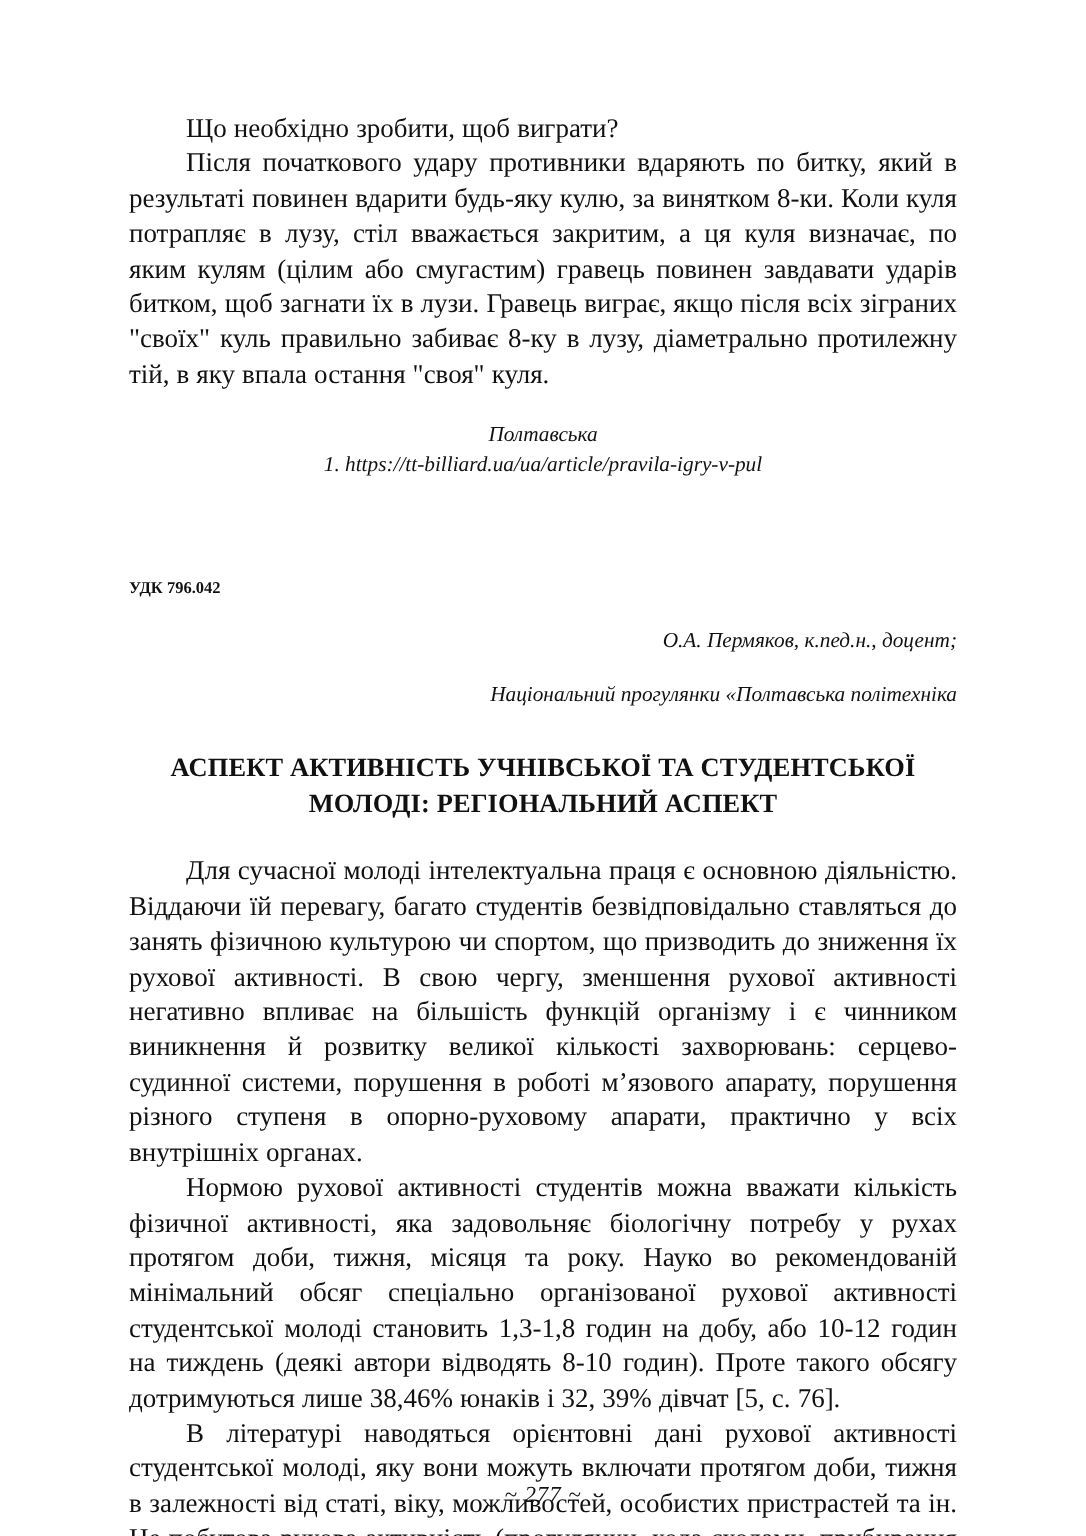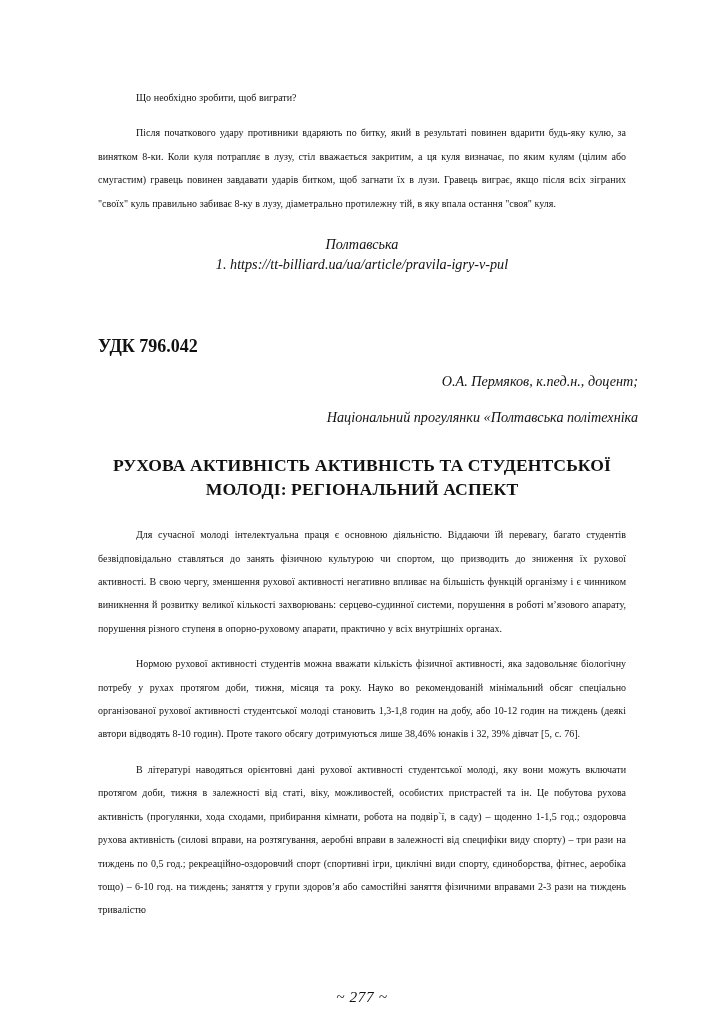--- a/index.html
+++ b/index.html
@@ -23,22 +23,22 @@
 
   .content {
     position: absolute;
     left: 86px;
     top: 74px;
     width: 552px;
   }
 
   
   p.body {
-    margin: 12px;
-    font-size: 10px;
+    margin: 0;
+    font-size: 18px;
     line-height: 23.4px;
     text-align: justify;
     text-indent: 38px;
     word-spacing: 0.2px;
     hyphens: none;
   }
 
   
   .refs {
     margin-top: 19px;
@@ -63,25 +63,25 @@
   .refs-item .num {
     font-style: italic;
   }
 
   
   .article-head {
     margin-top: 62px;
   }
 
   .udk {
-    font-size: 18px;
+    font-size: 11px;
     line-height: 20px;
     font-weight: bold;
     text-align: left;
-    margin: 12px;
+    margin: 0;
   }
 
   .byline {
     margin-top: 8px;
     text-align: right;
     font-style: italic;
     font-size: 14.2px;
     line-height: 19.6px;
   }
 
@@ -145,21 +145,21 @@
 
     <section class="article-head">
       <p class="udk">УДК 796.042</p>
 
       <div class="byline">
         <div>О.А. Пермяков, к.пед.н., доцент;</div>
         <div>Національний прогулянки «Полтавська політехніка</div>
       </div>
 
       <h1 class="article-title">
-        <span class="tl">РУХОВА АКТИВНІСТЬ АКТИВНІСТЬ ТА СТУДЕНТСЬКОЇ</span>
+        <span class="tl">АСПЕКТ АКТИВНІСТЬ УЧНІВСЬКОЇ ТА СТУДЕНТСЬКОЇ</span>
         <span class="tl">МОЛОДІ: РЕГІОНАЛЬНИЙ АСПЕКТ</span>
       </h1>
     </section>
 
     <section class="article-body">
       <p class="body">Для сучасної молоді інтелектуальна праця є основною діяльністю. Віддаючи їй перевагу, багато студентів безвідповідально ставляться до занять фізичною культурою чи спортом, що призводить до зниження їх рухової активності. В свою чергу, зменшення  рухової активності негативно впливає на більшість функцій організму і є чинником виникнення й розвитку великої кількості захворювань: серцево-судинної системи, порушення в роботі м’язового апарату, порушення різного ступеня в  опорно-руховому апарати, практично у всіх внутрішніх органах.</p>
       <p class="body">Нормою рухової активності студентів можна вважати кількість фізичної активності, яка задовольняє біологічну потребу у рухах протягом доби, тижня, місяця та року. Науко во рекомендованій мінімальний обсяг спеціально організованої рухової активності студентської молоді становить 1,3-1,8 годин на добу, або 10-12 годин на тиждень (деякі автори відводять 8-10 годин). Проте такого обсягу дотримуються лише 38,46% юнаків і 32, 39% дівчат [5, с. 76].</p>
       <p class="body">В літературі наводяться орієнтовні дані рухової активності студентської молоді, яку вони можуть включати протягом доби, тижня в залежності від статі, віку, можливостей, особистих пристрастей та ін. Це побутова рухова активність (прогулянки, хода сходами, прибирання кімнати, робота на подвір`ї, в саду) – щоденно 1-1,5 год.; оздоровча рухова активність (силові вправи, на розтягування, аеробні вправи в залежності від специфіки виду спорту) – три рази на тиждень по 0,5 год.; рекреаційно-оздоровчий спорт (спортивні ігри, циклічні види спорту, єдиноборства, фітнес, аеробіка тощо) – 6-10 год. на тиждень; заняття у групи здоров’я або самостійні заняття фізичними вправами 2-3 рази на тиждень тривалістю</p>
     </section>
 

